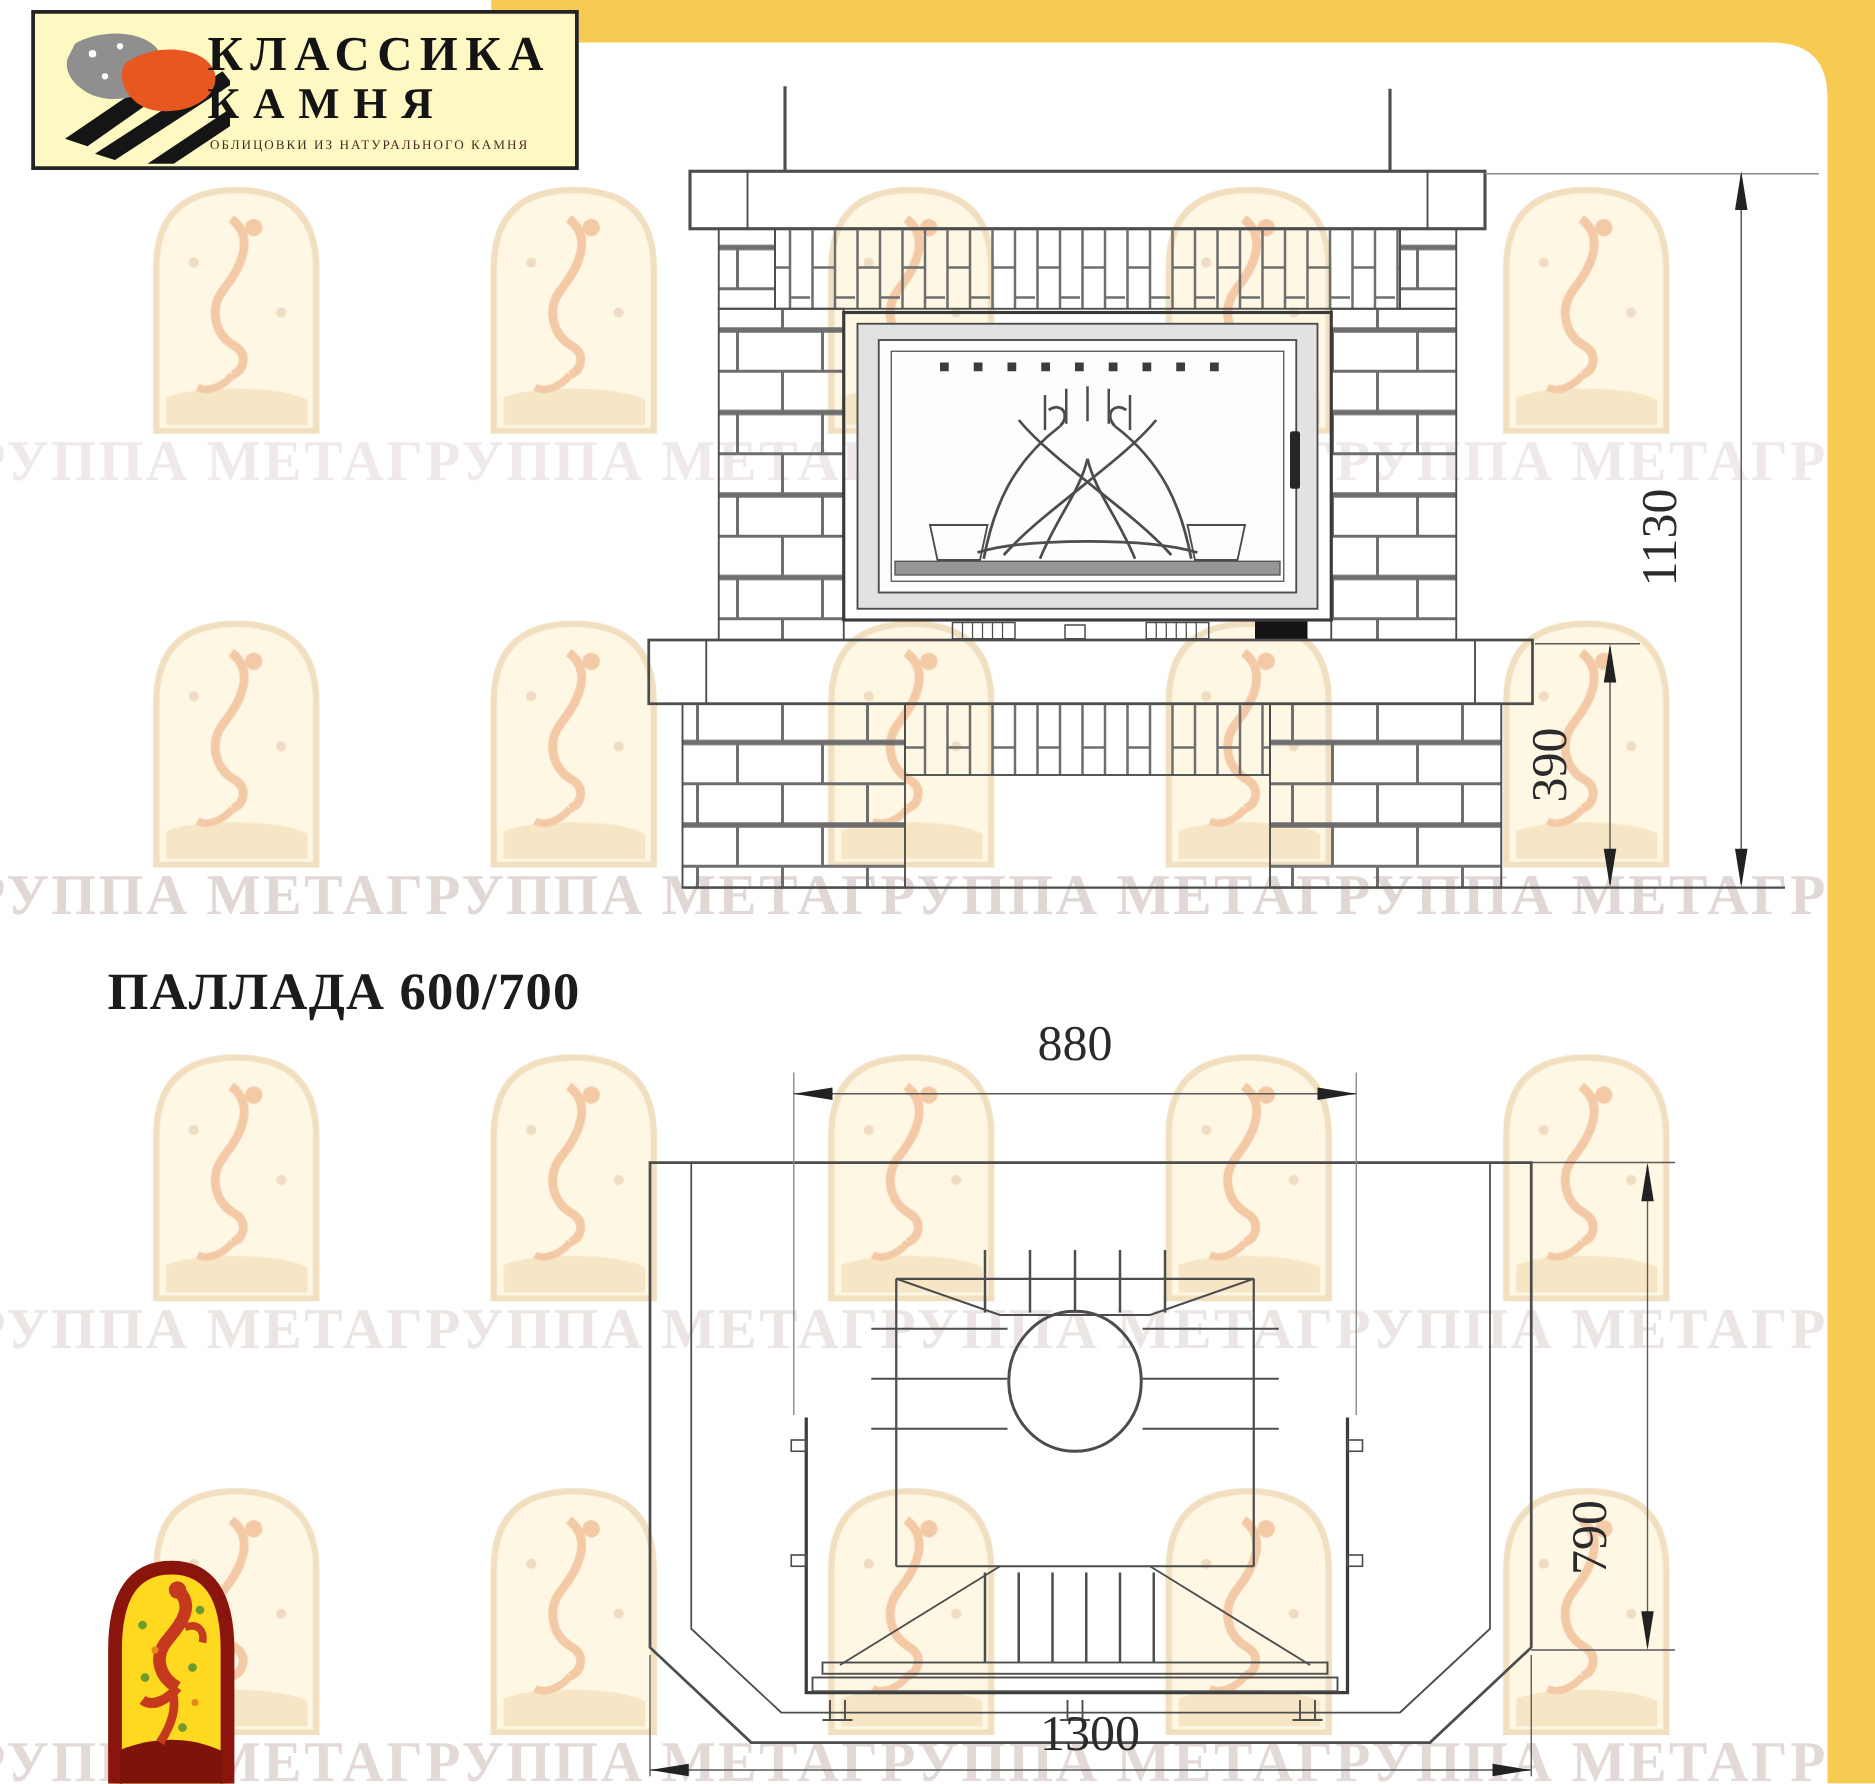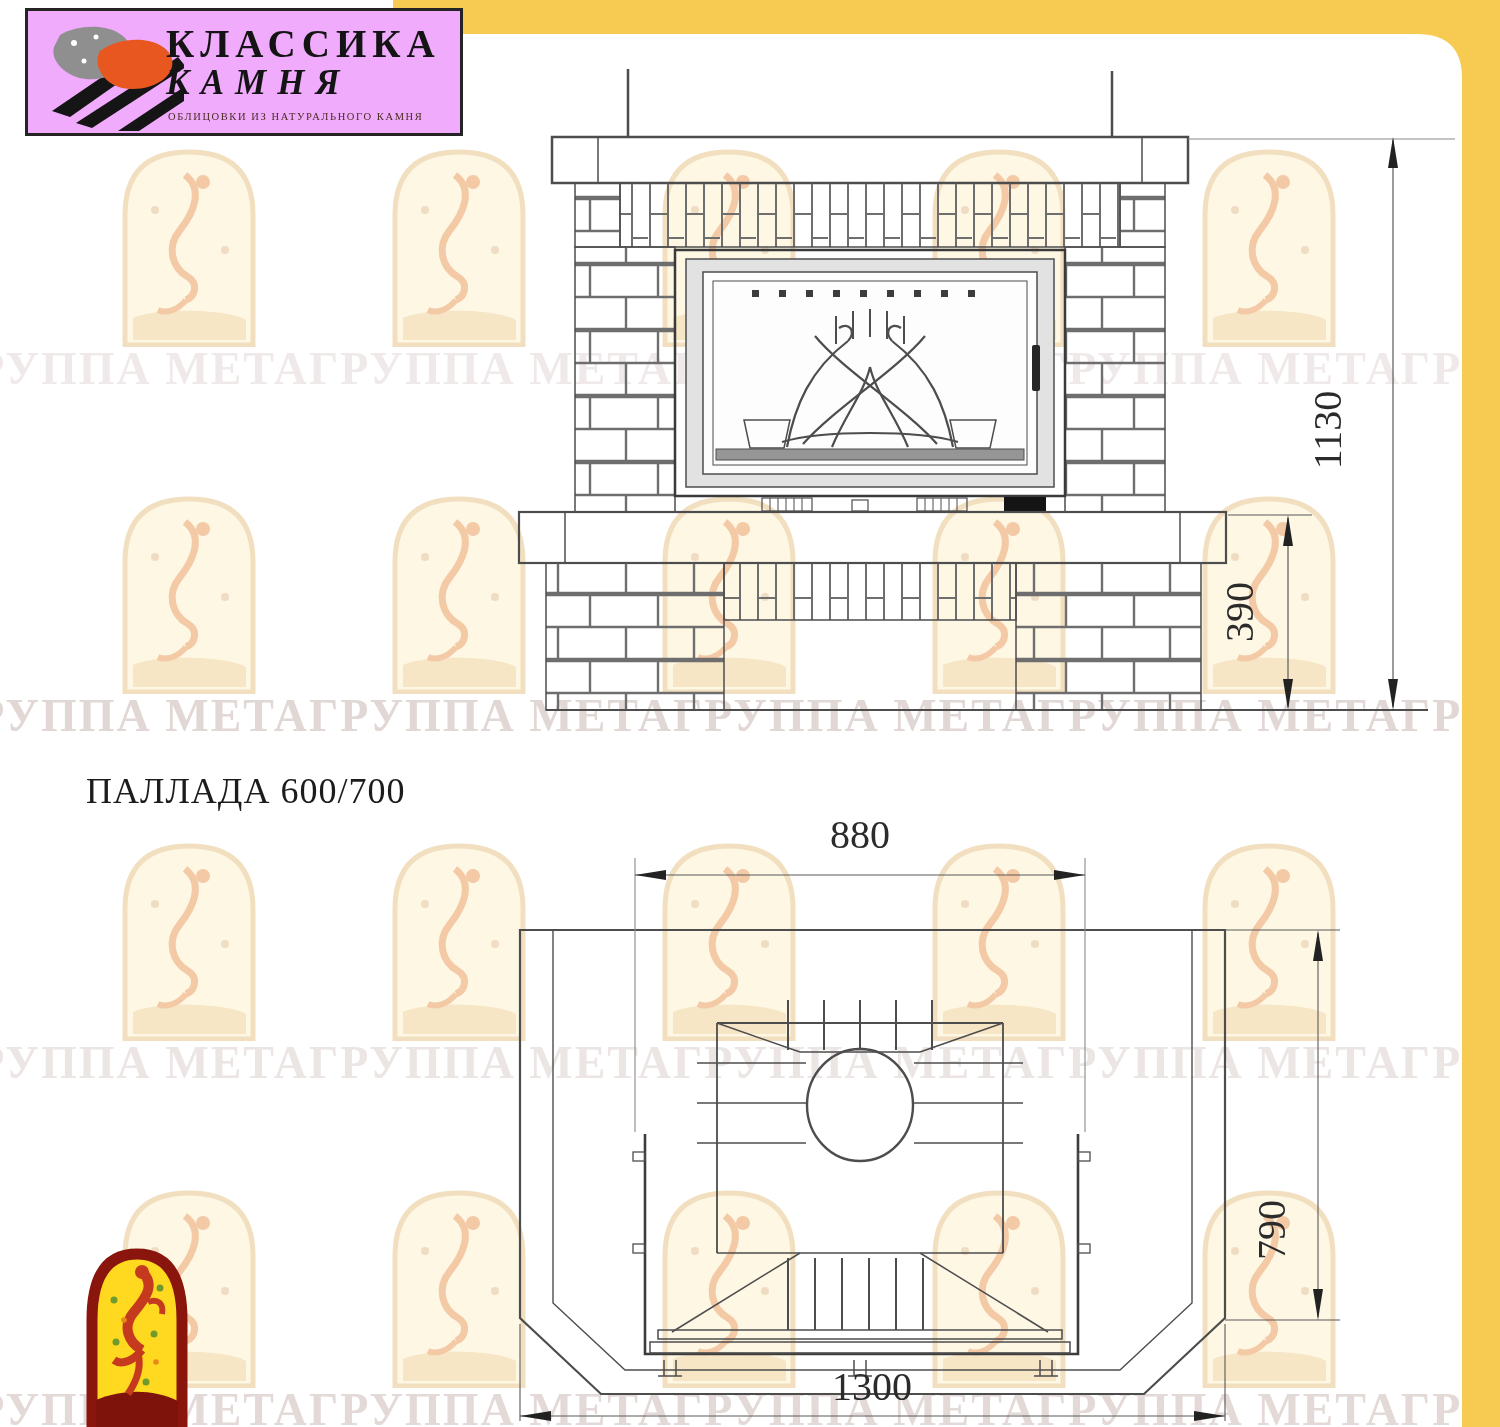--- a/index.html
+++ b/index.html
@@ -8,28 +8,28 @@
   .layer{position:absolute;left:0;top:0;width:1500px;height:1427px;pointer-events:none;}
   
   .wm-text{position:absolute;left:-55px;width:1620px;height:46px;white-space:nowrap;overflow:hidden;
            font-family:"Liberation Serif",serif;font-weight:bold;font-size:46px;letter-spacing:2px;
            color:#b39a96;}
   .wm-o1{top:342px;opacity:.20}
   .wm-o2{top:689px;opacity:.38}
   .wm-o3{top:1036px;opacity:.25}
   .wm-o4{top:1383px;opacity:.36}
   
-  #logo-box{position:absolute;left:25px;top:8px;width:438px;height:128px;background:#f0abfc;
+  #logo-box{position:absolute;left:25px;top:8px;width:438px;height:128px;background:#fef9c3;
             border:3px solid #242424;box-sizing:border-box;z-index:7;}
   #logo-mark{position:absolute;left:6px;top:4px;width:150px;height:116px;}
   #logo-line1{position:absolute;left:138px;top:10px;font-size:39px;font-weight:bold;letter-spacing:6px;color:#141414;}
-  #logo-line2{position:absolute;left:138px;top:52px;font-size:35px;font-weight:bold;letter-spacing:11px;color:#141414;font-style:italic;}
+  #logo-line2{position:absolute;left:138px;top:52px;font-size:35px;font-weight:bold;letter-spacing:11px;color:#141414;}
   #logo-sub{position:absolute;left:140px;top:100px;font-size:10.5px;font-weight:normal;letter-spacing:1.6px;color:#4a2b22;}
   
-  #page-title{position:absolute;left:86px;top:770px;font-size:36px;font-weight:normal;letter-spacing:1px;color:#1c1c1c;z-index:5;}
+  #page-title{position:absolute;left:86px;top:770px;font-size:42px;font-weight:bold;letter-spacing:1px;color:#1c1c1c;z-index:5;}
   
   #drawing{z-index:4;}
   #bgpattern{z-index:1;}
   #frame{z-index:6;}
   #firebird{position:absolute;left:84px;top:1242px;width:106px;height:200px;z-index:7;}
   svg text.dim{font-family:"Liberation Serif",serif;font-size:40px;fill:#2b2b2b;stroke:none;}
 </style>
 </head>
 <body>
 

